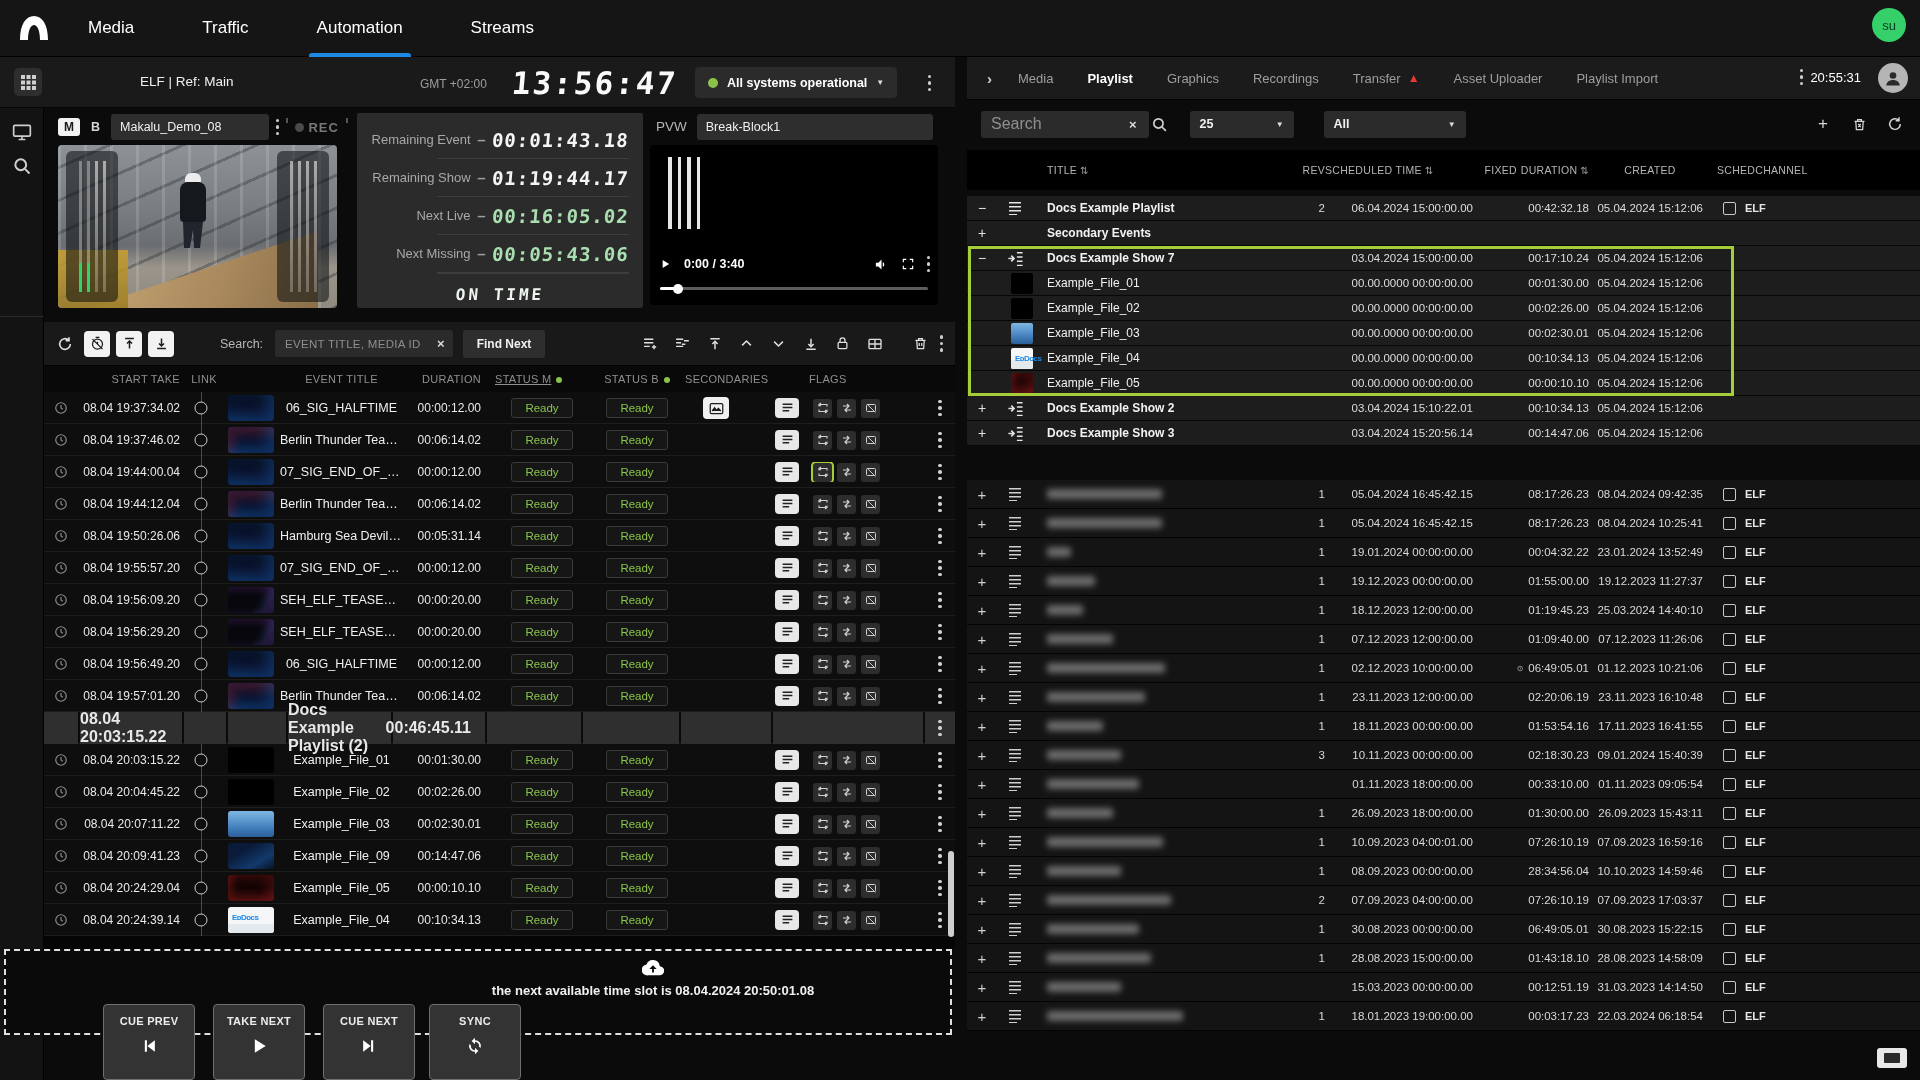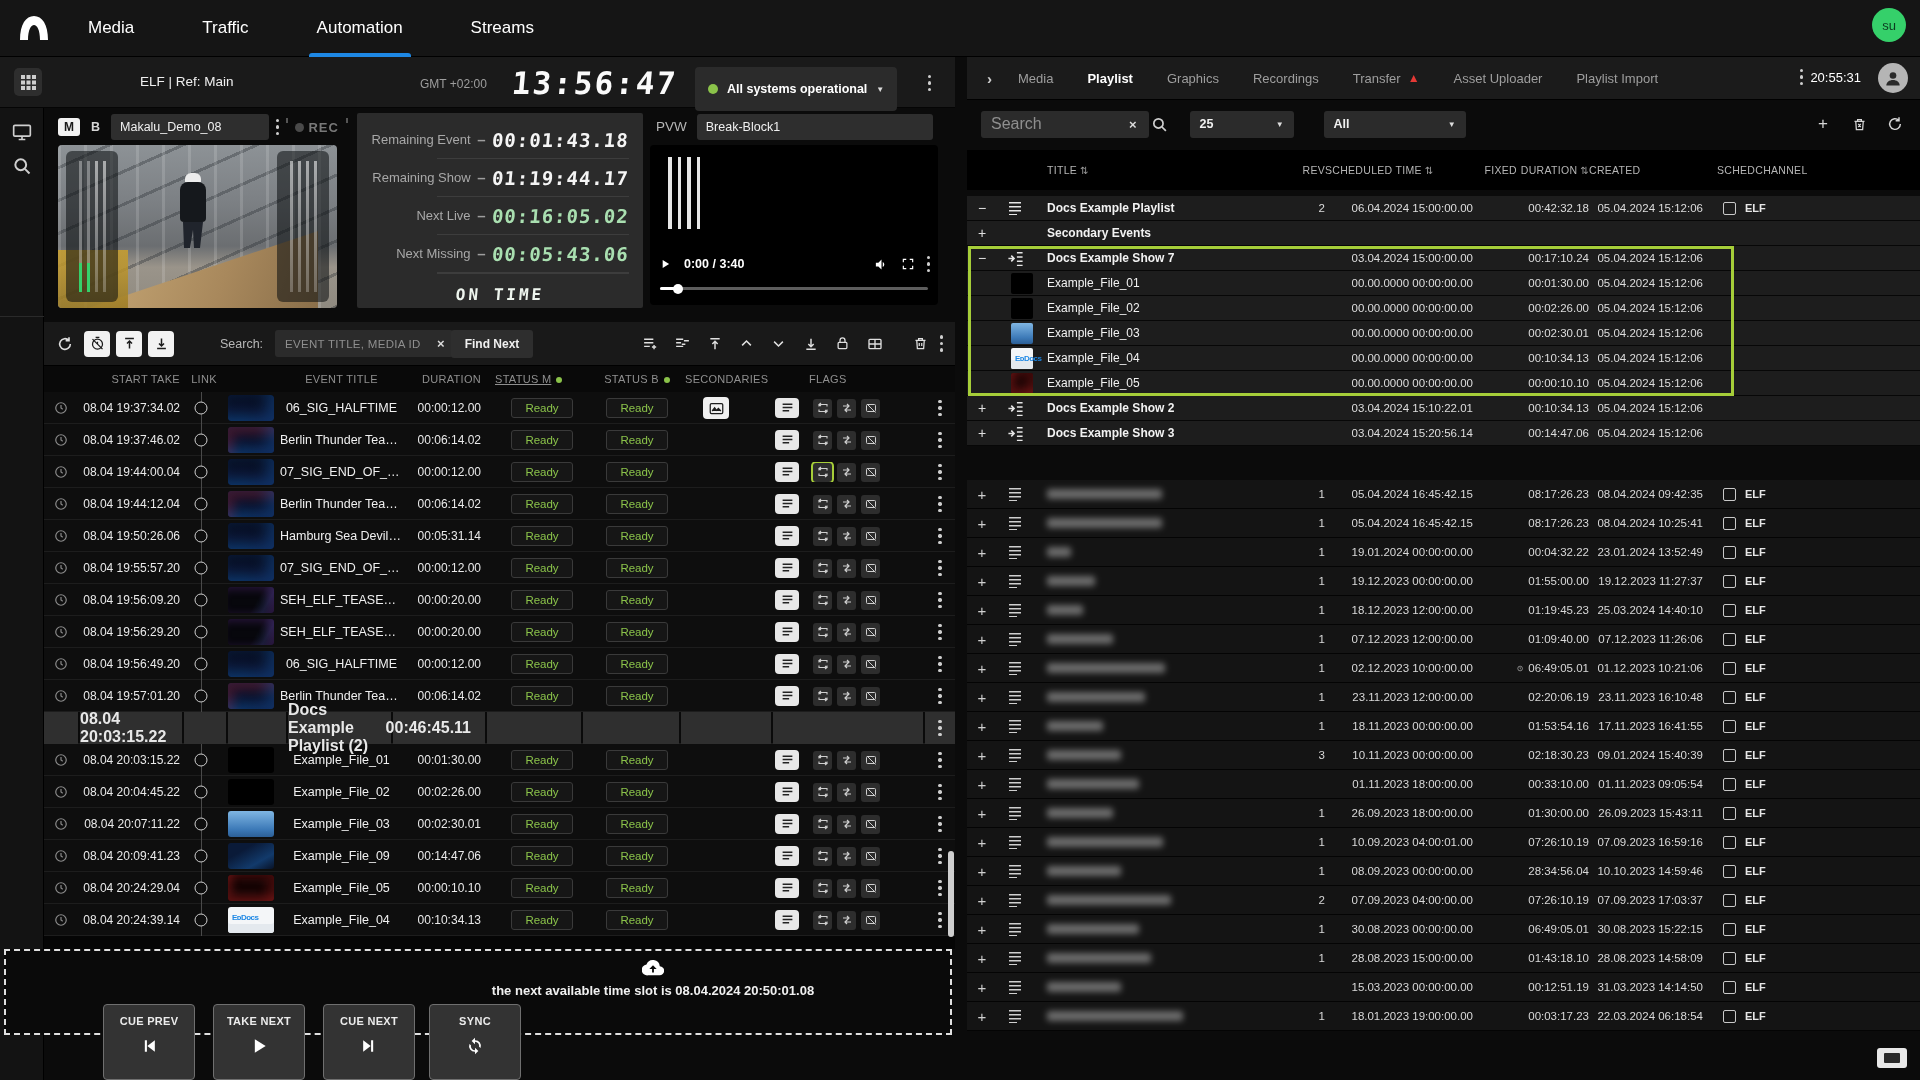--- a/index.html
+++ b/index.html
@@ -18,21 +18,21 @@
   .navtab{position:relative;height:57px;display:flex;align-items:center;padding:0 8px;margin-right:52px;font-size:17px;color:#fff;cursor:pointer;}
   .navtab.active::after{content:"";position:absolute;left:0;right:0;bottom:0;height:4px;border-radius:3px 3px 0 0;background:var(--accent-blue);}
   #su-avatar{position:absolute;right:14px;top:8px;width:34px;height:34px;border-radius:50%;background:#35d06a;color:#0c3b20;font-size:13px;display:flex;align-items:center;justify-content:center;}
 
   
   #lheader{position:absolute;left:0;top:57px;width:955px;height:51px;background:#1a1a1a;border-bottom:1px solid #050505;}
   #grid-btn{position:absolute;left:14px;top:11px;width:28px;height:28px;border-radius:5px;background:#2e2e2e;color:#cfcfcf;font-size:14px;display:flex;align-items:center;justify-content:center;}
   #ref-title{position:absolute;left:140px;top:17px;font-size:13.5px;font-weight:400;color:#f0f0f0;}
   #gmt{position:absolute;left:420px;top:20px;font-size:12px;color:#9e9e9e;}
   #main-clock{position:absolute;left:512px;top:8px;font-size:31px;color:#fafafa;letter-spacing:2px;}
-  #statuspill{position:absolute;left:695px;top:10px;height:44px;background:#2b2b2b;border-radius:4px;display:flex;align-items:center;gap:9px;padding:12px 13px;font-size:12.5px;font-weight:700;color:#fff;}
+  #statuspill{position:absolute;left:695px;top:10px;height:31px;background:#2b2b2b;border-radius:4px;display:flex;align-items:center;gap:9px;padding:12px 13px;font-size:12.5px;font-weight:700;color:#fff;}
   .gdot{width:10px;height:10px;border-radius:50%;background:var(--ready);}
   .caret{font-size:8px;color:#ddd;}
   .kebab{color:#cfcfcf;font-size:16px;letter-spacing:0;line-height:5px;display:inline-flex;flex-direction:column;align-items:center;gap:3px;}
   .kebab i{width:3.4px;height:3.4px;border-radius:50%;background:#cfcfcf;display:block;}
   #lheader-menu{position:absolute;left:928px;top:18px;}
 
   
   #lsidebar{position:absolute;left:0;top:108px;width:44px;height:972px;background:#131313;border-right:1px solid #000;}
   .sideic{margin:14px auto 10px;width:20px;height:20px;color:#cfcfcf;}
   #sidebar-divider{width:44px;height:1px;background:#2a2a2a;margin-top:140px;}
@@ -83,21 +83,21 @@
   #pvw-progress b{position:absolute;left:13px;top:-3.5px;width:10px;height:10px;border-radius:50%;background:#fff;}
 
   
   #runbar{position:absolute;left:44px;top:322px;width:911px;height:44px;background:#191919;border-bottom:1px solid #000;display:flex;align-items:center;gap:6px;padding:0 12px 0 8px;}
   .tbtn{width:26px;height:26px;border-radius:4px;display:flex;align-items:center;justify-content:center;color:#e0e0e0;}
   .tbtn.white{background:#f2f2f2;color:#1c1c1c;}
   #search-label{color:#b8b8b8;font-size:12.5px;margin:0 6px 0 40px;}
   #run-search{width:178px;height:27px;background:#2b2b2b;border:none;border-radius:3px;color:#cfcfcf;font-size:11.5px;padding:0 24px 0 10px;font-family:inherit;letter-spacing:.3px;}
   #run-search::placeholder{color:#8f8f8f;}
   #search-x{margin-left:-22px;color:#dcdcdc;font-size:13px;font-weight:700;}
-  #findnext{height:28px;background:#2e2e2e;border-radius:3px;color:#f0f0f0;font-size:12px;font-weight:700;padding:0 14px;display:flex;align-items:center;}
+  #findnext{height:28px;background:#2e2e2e;border-radius:3px;color:#f0f0f0;font-size:12px;font-weight:700;padding:0 14px;margin-left:12px;display:flex;align-items:center;}
   #runbar .flex{flex:1;}
   #runbar .menu-gap{margin-left:14px;}
 
   
   #runhead{position:absolute;left:44px;top:366px;width:911px;height:26px;background:#090909;display:grid;
     grid-template-columns:34px 102px 42px 58px 1fr 92px 94px 96px 90px 150px 30px;align-items:center;
     font-size:11px;color:#8f8f8f;letter-spacing:.3px;}
   #runrows{position:absolute;left:44px;top:392px;width:911px;height:557px;background:#050505;overflow:hidden;}
   .rrow{display:grid;grid-template-columns:34px 102px 42px 58px 1fr 92px 94px 96px 90px 150px 30px;align-items:center;height:32px;background:#0e0e0e;border-bottom:1px solid #1d1d1d;}
   .c{overflow:hidden;white-space:nowrap;}
@@ -1613,21 +1613,21 @@
 </div>
 
 <div id="rhead">
   <div></div>
     <div></div>
   <div style="padding-left:14px;"><span>TITLE</span><span class="sorticon">⇅</span></div>
   <div style="text-align:right;">REV</div>
   <div style="text-align:left;"><span>SCHEDULED TIME</span><span class="sorticon">⇅</span></div>
   <div style="text-align:right;">FIXED</div>
   <div style="text-align:right;"><span>DURATION</span><span class="sorticon">⇅</span></div>
-  <div style="text-align:left;padding-right:6px;">CREATED</div>
+  <div style="text-align:center;padding-right:6px;">CREATED</div>
   <div>SCHEDCHANNEL</div>
   <div></div>
 </div>
 
 <div id="rtree">
   <div id="rtree-a">
       <div class="trow">
     <div class="exp">−</div>
     <div class="tico">
       <svg class="ic-list" width="16" height="14" viewBox="0 0 24 20" fill="none" stroke="#e6e6e6" stroke-width="2.2" style="display: block;">

